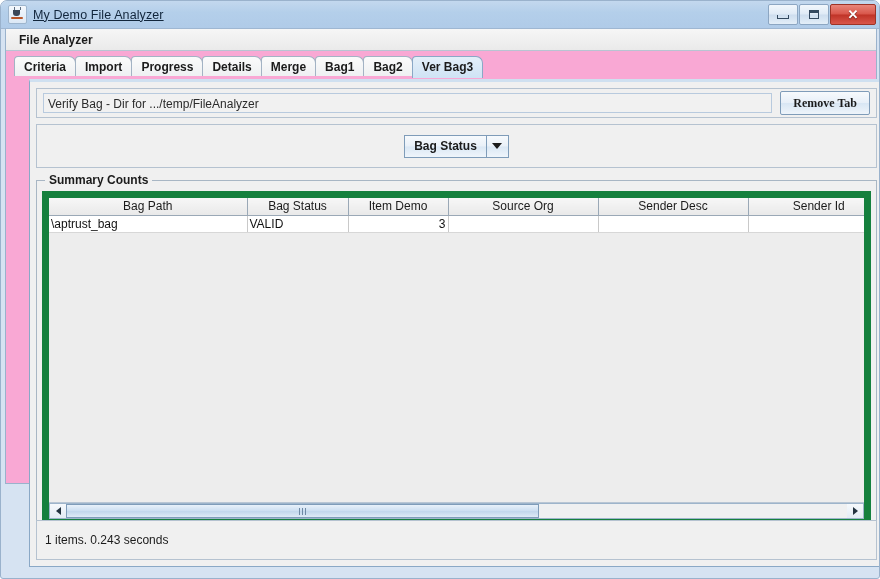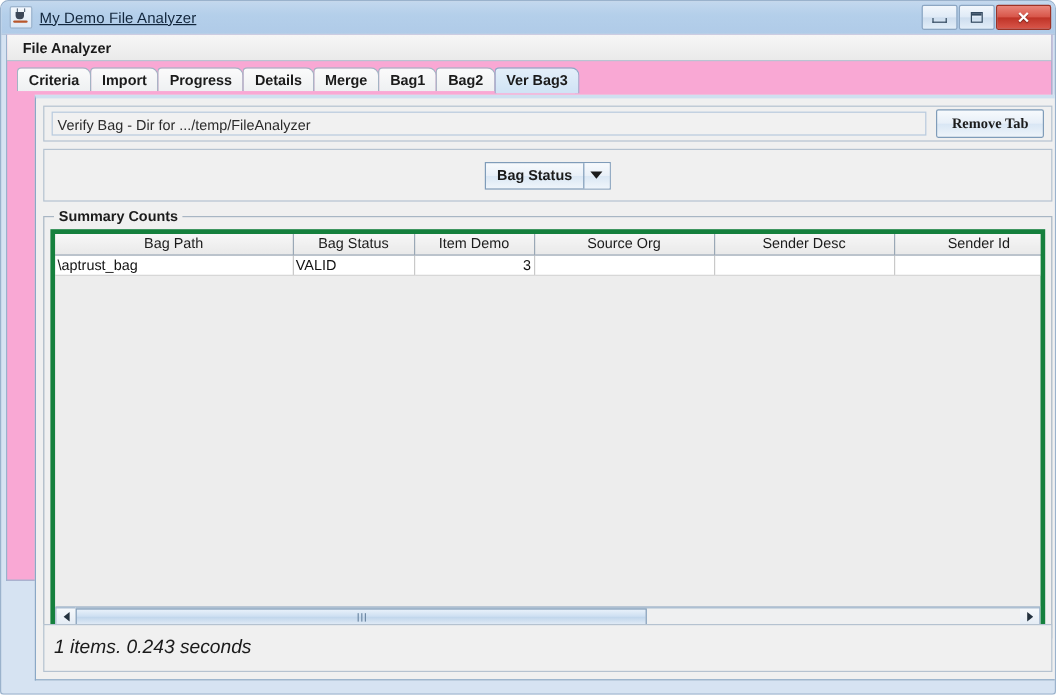--- a/index.html
+++ b/index.html
@@ -300,21 +300,21 @@
     font-size: 12px;
     font-weight: bold;
     color: #1b1b1b;
   }
   .table-wrap {
     position: absolute;
     left: 5px;
     top: 10px;
     right: 5px;
     bottom: 5px;
-    border: 4px solid #15803d;
+    border: 7px solid #15803d;
     background: #ededed;
     box-sizing: border-box;
     overflow: hidden;
     display: flex;
     flex-direction: column;
   }
   table.grid {
     border-collapse: collapse;
     table-layout: fixed;
     width: 100%;
@@ -409,25 +409,24 @@
     bottom: 6px;
     height: 40px;
     border: 1px solid #b5c2d0;
     background: #f0f0f0;
     box-sizing: border-box;
     display: flex;
     align-items: center;
     padding: 0 8px;
   }
   .status-text {
-    font-size: 16px;
+    font-size: 12px;
     color: #1b1b1b;
     flex: 1;
     white-space: nowrap;
-    font-style: italic;
   }
 </style>
 </head>
 <body>
 
 <div id="app-window">
 
   <div class="titlebar">
     <div class="app-icon">
       <div class="steam"></div>

